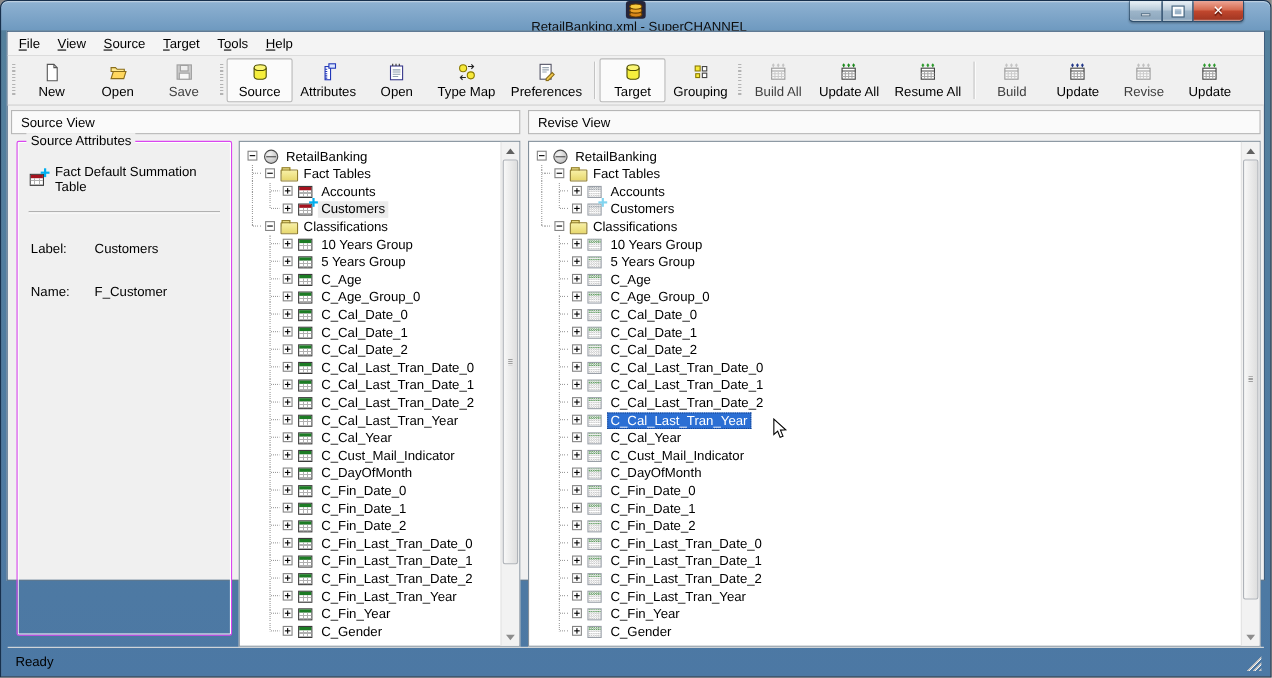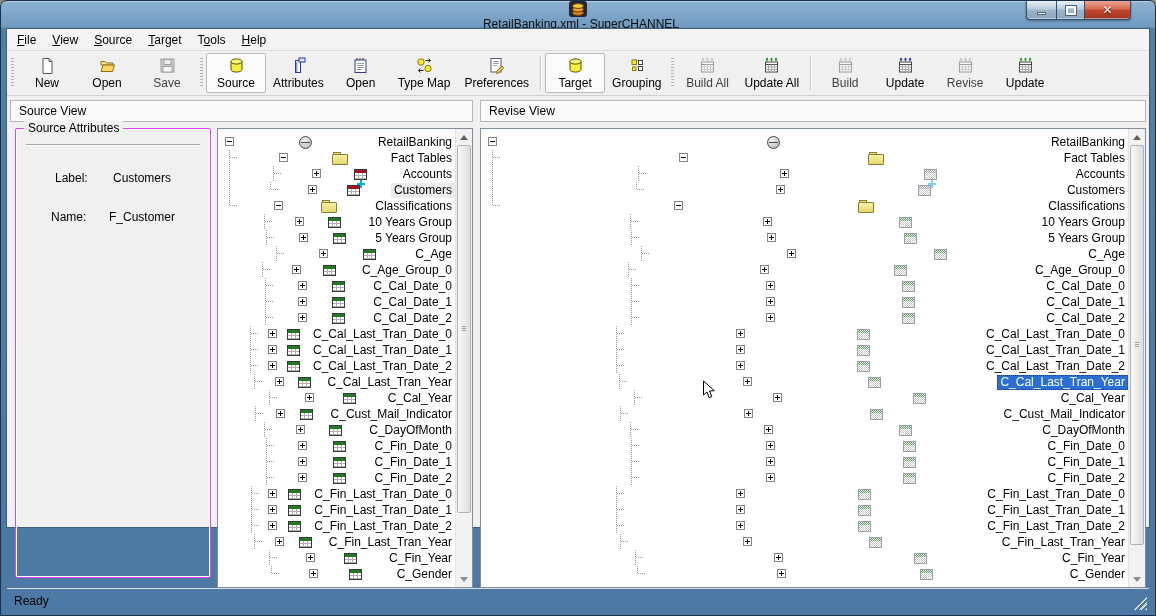--- a/index.html
+++ b/index.html
@@ -41,26 +41,26 @@
   .panel{display:flex;flex-direction:column;min-width:0;}
   .panel.left{width:463px;}
   .panel.right{flex:1;}
   .phead{height:22px;flex:none;border:1px solid #b6b6b6;background:#fafafa;display:flex;align-items:center;padding:0 8px;}
   .pbody{display:flex;gap:6px;margin-top:6px;flex:1;min-height:0;}
   .gbox{width:196px;margin-left:5px;margin-bottom:10px;border:1px solid #d946ef;border-radius:2px;position:relative;flex:none;
         box-shadow:inset 0 0 0 1px #fff;}
   .gbox .legend{position:absolute;top:-8px;left:8px;background:#f0f0f0;padding:0 4px;}
   .fdst{display:flex;align-items:center;gap:5px;margin:20px 10px 0 10px;}
   .gbox hr{border:none;border-top:1px solid #a2a2a2;border-bottom:1px solid #fff;margin:15px 10px 0 10px;}
-  .fld{display:flex;margin:25px 12px 0 12px;justify-content:center;}
+  .fld{display:flex;margin:25px 12px 0 12px;}
   .fld .fl{width:58px;flex:none;}
   
   .tree{flex:1;min-width:0;background:#fff;border:1px solid #828f9b;display:flex;}
   .tcontent{flex:1;min-width:0;overflow:hidden;padding:5px 0 0 4px;}
-  .trow{display:flex;align-items:center;height:16px;white-space:nowrap;justify-content:space-between;}
+  .trow{display:flex;align-items:center;height:16px;white-space:nowrap;}
   .gc{width:16px;height:16px;position:relative;flex:none;}
   .gc i{position:absolute;}
   .lv{left:7px;top:0;bottom:0;width:1px;background:repeating-linear-gradient(to bottom,#9a9a9a 0 1px,transparent 1px 2px);}
   .lt{left:7px;top:0;height:8px;width:1px;background:repeating-linear-gradient(to bottom,#9a9a9a 0 1px,transparent 1px 2px);}
   .lb{left:7px;top:8px;bottom:0;width:1px;background:repeating-linear-gradient(to bottom,#9a9a9a 0 1px,transparent 1px 2px);}
   .lh{left:8px;top:7px;right:0;height:1px;background:repeating-linear-gradient(to right,#9a9a9a 0 1px,transparent 1px 2px);}
   .xp{position:absolute;left:3px;top:3px;width:9px;height:9px;border:1px solid #848484;background:#fff;}
   .xp::before{content:"";position:absolute;left:1px;top:3px;width:5px;height:1px;background:#000;}
   .xp.p::after{content:"";position:absolute;left:3px;top:1px;width:1px;height:5px;background:#000;}
   .tlb{padding:0 3px;line-height:15px;}
@@ -268,20 +268,35 @@
                 <path d="M8.5 4.2V1.4M7.5 2.6L8.5 1.4 9.5 2.6"></path>
                 <path d="M13 4.2V1.4M12 2.6L13 1.4 14 2.6"></path>
               </g>
 <rect x="2.5" y="5" width="12" height="10" fill="#fff" stroke="#444"></rect>
               <path d="M2.5 7.5h12" stroke="#444"></path>
 <path d="M5.5 7.5v7.5M8.5 7.5v7.5M11.5 7.5v7.5M2.5 10h12M2.5 12.5h12" stroke="#a8a8a8"></path>
             </svg>
           </span>
       <span>Update All</span>
         </button>
+        <button class="tbb normal">
+      <span class="tbi">
+            <svg width="17" height="17" viewBox="0 0 17 17" fill="none">
+              <g stroke="#2e9a2e" stroke-width="1.2">
+                <path d="M4 4.2V1.4M3 2.6L4 1.4 5 2.6"></path>
+                <path d="M8.5 4.2V1.4M7.5 2.6L8.5 1.4 9.5 2.6"></path>
+                <path d="M13 4.2V1.4M12 2.6L13 1.4 14 2.6"></path>
+              </g>
+<rect x="2.5" y="5" width="12" height="10" fill="#fff" stroke="#444"></rect>
+              <path d="M2.5 7.5h12" stroke="#444"></path>
+<path d="M5.5 7.5v7.5M8.5 7.5v7.5M11.5 7.5v7.5M2.5 10h12M2.5 12.5h12" stroke="#a8a8a8"></path>
+            </svg>
+          </span>
+      <span>Resume All</span>
+        </button>
         <span class="tsep"></span>
         <button class="tbb disabled">
       <span class="tbi">
             <svg width="17" height="17" viewBox="0 0 17 17" fill="none">
               <g stroke="#9a9a9a" stroke-width="1.2">
                 <path d="M4 4.2V1.4M3 2.6L4 1.4 5 2.6"></path>
                 <path d="M8.5 4.2V1.4M7.5 2.6L8.5 1.4 9.5 2.6"></path>
                 <path d="M13 4.2V1.4M12 2.6L13 1.4 14 2.6"></path>
               </g>
 <rect x="2.5" y="5" width="12" height="10" fill="#fff" stroke="#444"></rect>
@@ -339,20 +354,27 @@
       </div>
 
     <div class="main">
       <div class="panel left">
         <div class="phead">
           <span>Source View</span>
         </div>
         <div class="pbody">
           <div class="gbox">
             <span class="legend">Source Attributes</span>
+            <div class="fdst">
+              <span class="ti tb f">
+                  <i class="t"></i>
+                  <i class="pl"></i>
+                </span>
+              <span>Fact Default Summation Table</span>
+            </div>
             <hr>
             <div class="fld">
               <span class="fl">Label:</span>
               <span>Customers</span>
             </div>
             <div class="fld">
               <span class="fl">Name:</span>
               <span>F_Customer</span>
             </div>
           </div>

